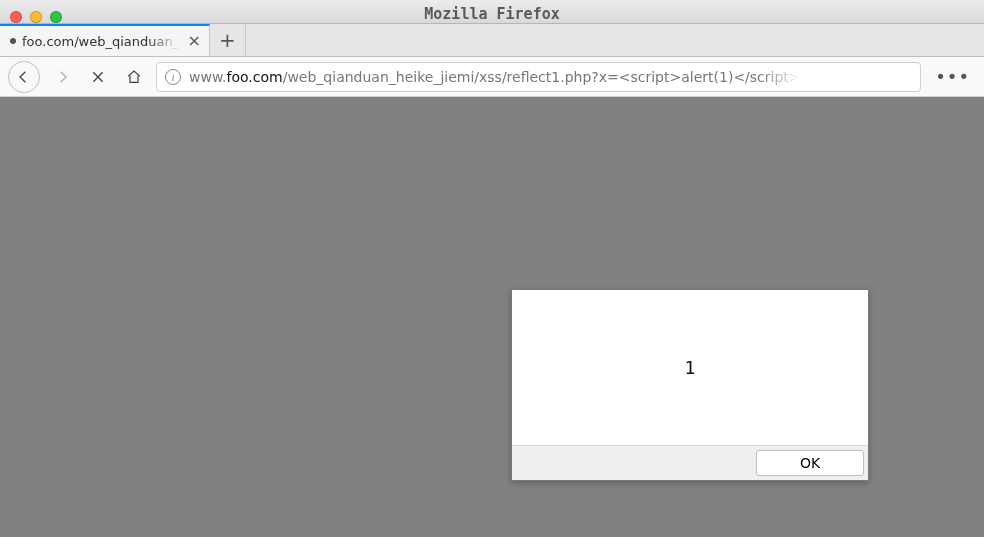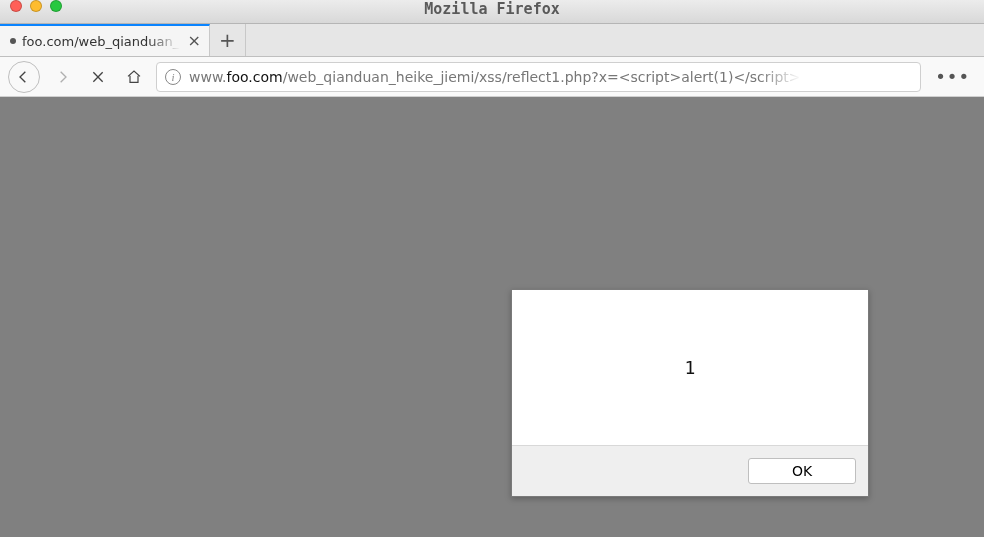--- a/index.html
+++ b/index.html
@@ -5,21 +5,21 @@
   * { box-sizing: border-box; margin: 0; padding: 0; font-family: "DejaVu Sans", "Liberation Sans", Arial, sans-serif; }
   html, body { width: 984px; height: 537px; overflow: hidden; background: #808080; }
 
   
   .titlebar {
     height: 24px;
     background: linear-gradient(#ececec, #d8d8d8);
     border-bottom: 1px solid #b5b5b5;
     position: relative;
     display: flex;
-    align-items: flex-start;
+    align-items: flex-end;
   }
   .traffic-lights {
     display: flex;
     gap: 8px;
     padding-left: 10px;
   }
   .light {
     width: 12px; height: 12px; border-radius: 50%;
     border: 0.5px solid rgba(0,0,0,0.2);
   }
@@ -169,21 +169,21 @@
     display: flex;
     align-items: center;
     justify-content: center;
     font-family: "DejaVu Sans Mono", monospace;
     font-size: 18px;
     color: #111;
   }
   .alert-footer {
     background: #efefef;
     border-top: 1px solid #d8d8d8;
-    padding: 12px;
+    padding: 4px;
     display: flex;
     justify-content: flex-end;
   }
   .alert-footer button {
     width: 108px;
     height: 26px;
     background: #fff;
     border: 1px solid #bfbfbf;
     border-radius: 3px;
     font-size: 14px;

